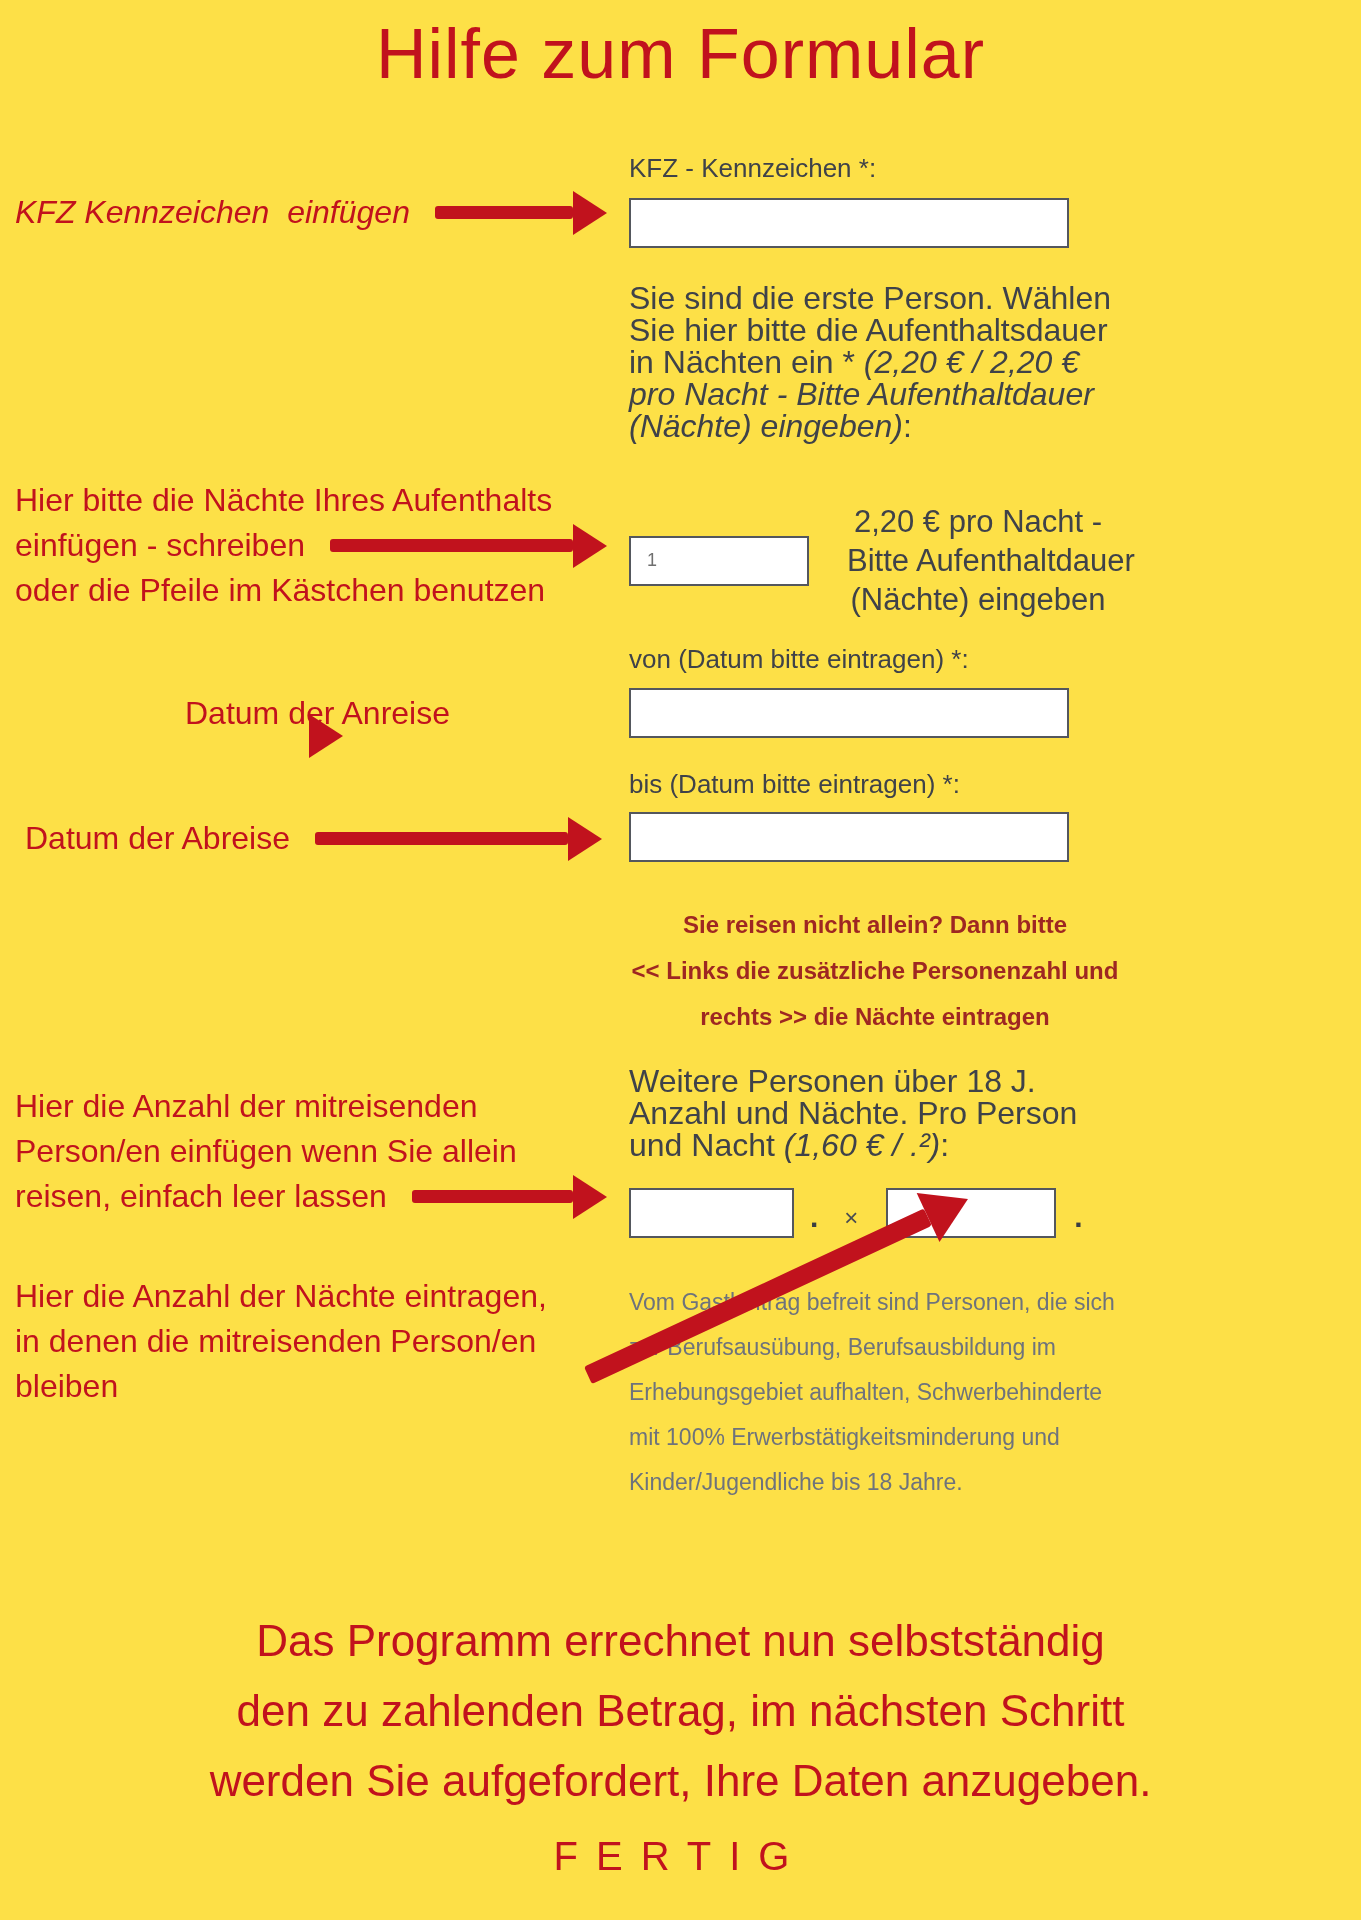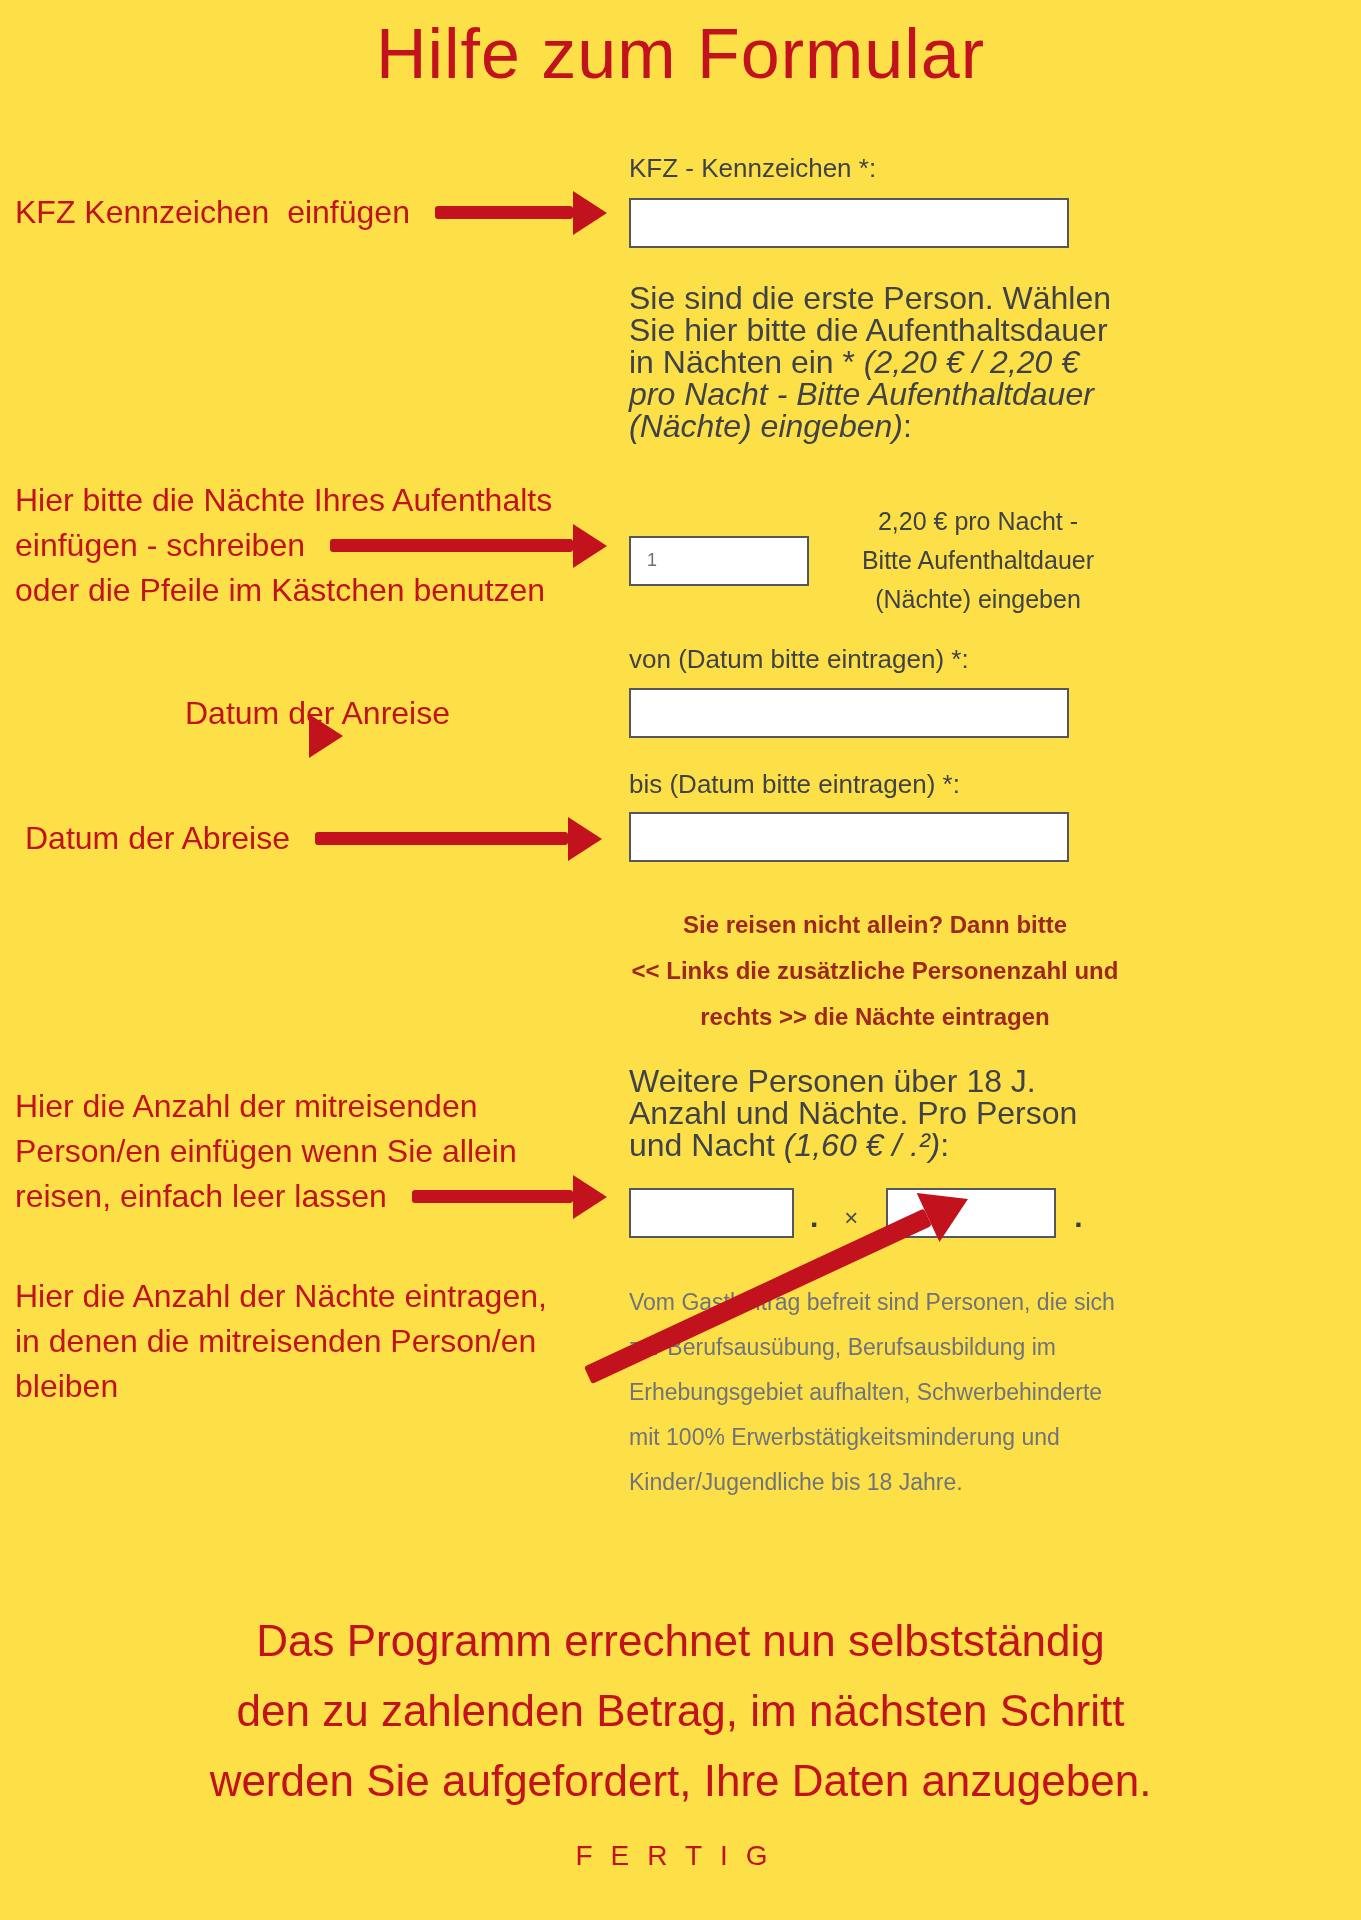--- a/index.html
+++ b/index.html
@@ -14,21 +14,21 @@
   .ann { position:absolute; color:var(--accent-red,#c1121d); font-size:32px; line-height:45px; font-weight:500; }
   .ann-line { white-space:pre; }
   .ann-row { display:flex; align-items:center; }
 
   .arrow { position:relative; height:13px; background:var(--accent-red,#c1121d); border-radius:3px; z-index:5; }
   .arrow::after { content:""; position:absolute; left:100%; top:50%; margin-top:-22px;
                   border-top:22px solid transparent; border-bottom:22px solid transparent;
                   border-left:34px solid var(--accent-red,#c1121d); }
   .arrow.grow { flex:1; margin-left:25px; margin-right:42px; }
 
-  .ann1 { top:190px; left:15px; width:600px; }
+  .ann1 { top:190px; left:15px; width:600px;font-style:italic; }
   .ann2 { top:478px; left:15px; width:600px; }
   .ann3 { top:691px; left:25px; width:585px;flex-direction:column; }
   .ann4 { top:816px; left:25px; width:585px; }
   .ann5 { top:1084px; left:15px; width:600px; }
   .ann6 { top:1274px; left:15px; width:600px; }
 
   .arrow.diag { position:absolute; left:588px; top:1366px; width:375px; height:19px;
                 transform:rotate(-25deg); transform-origin:0 50%; }
   .arrow.diag::after { margin-top:-27px; border-top:27px solid transparent;
                        border-bottom:27px solid transparent; border-left:44px solid var(--accent-red,#c1121d); }
@@ -39,21 +39,21 @@
   .text-input { display:block; width:440px; height:50px; margin-top:14px; background:#fff;
                 border:2px solid var(--input-border,#54575d); font-family:inherit; font-size:24px;
                 color:#333; padding:0 12px; border-radius:0; outline:none; }
   .form-para { margin-top:34px; font-size:32px; line-height:32px; height:195px; }
   .form-para em { font-style:italic; }
   .para2 { margin-top:25px; height:117px; }
 
   .nights-row { display:flex; align-items:center; margin-top:25px; height:117px; }
   .num-input { width:180px; height:50px; background:#fff; border:2px solid var(--input-border,#54575d);
                font-family:inherit; font-size:18px; color:#6f6f6f; padding:0 16px; border-radius:0; outline:none; }
-  .nights-hint { margin-left:38px; width:262px; text-align:center; font-size:25px; line-height:39px; }
+  .nights-hint { margin-left:38px; width:262px; text-align:center; font-size:31px; line-height:39px; }
   .nights-hint div { white-space:pre; }
 
   .lbl-from { margin-top:24px; }
   .input-from { margin-top:13px; }
   .lbl-to { margin-top:30px; }
   .input-to { margin-top:12px; }
 
   .not-alone { margin-top:40px; height:138px; text-align:center; font-size:24px; line-height:46px;
                font-weight:700; color:var(--dark-red,#9e2722); }
   .not-alone div { white-space:pre; }
@@ -65,21 +65,21 @@
   .dot { font-size:30px; font-weight:700; color:#3a3d42; margin-left:16px; align-self:flex-end; line-height:42px; }
   .dot.trail { margin-left:18px; }
   .times { font-size:24px; color:#4a4d52; margin-left:26px; margin-top:10px; }
 
   .exempt { margin-top:42px; font-size:23px; line-height:45px; color:var(--text-muted,#6e737c); width:560px; }
   .exempt div { white-space:pre; }
 
   
   .footer { position:absolute; top:1606px; left:0; width:100%; text-align:center;
             color:var(--accent-red,#c1121d); font-size:44px; line-height:70px; font-weight:500; }
-  .fertig { font-size:28px; line-height:60px; margin-top:10px; letter-spacing:18px; }
+  .fertig { font-size:40px; line-height:60px; margin-top:10px; letter-spacing:18px; }
 </style>
 </head>
 <body>
 
 <div class="canvas">
 
   <h1 class="title">Hilfe zum Formular</h1>
 
   <div class="ann ann1 ann-row">
     <span class="ann-line">KFZ Kennzeichen  einfügen</span>

